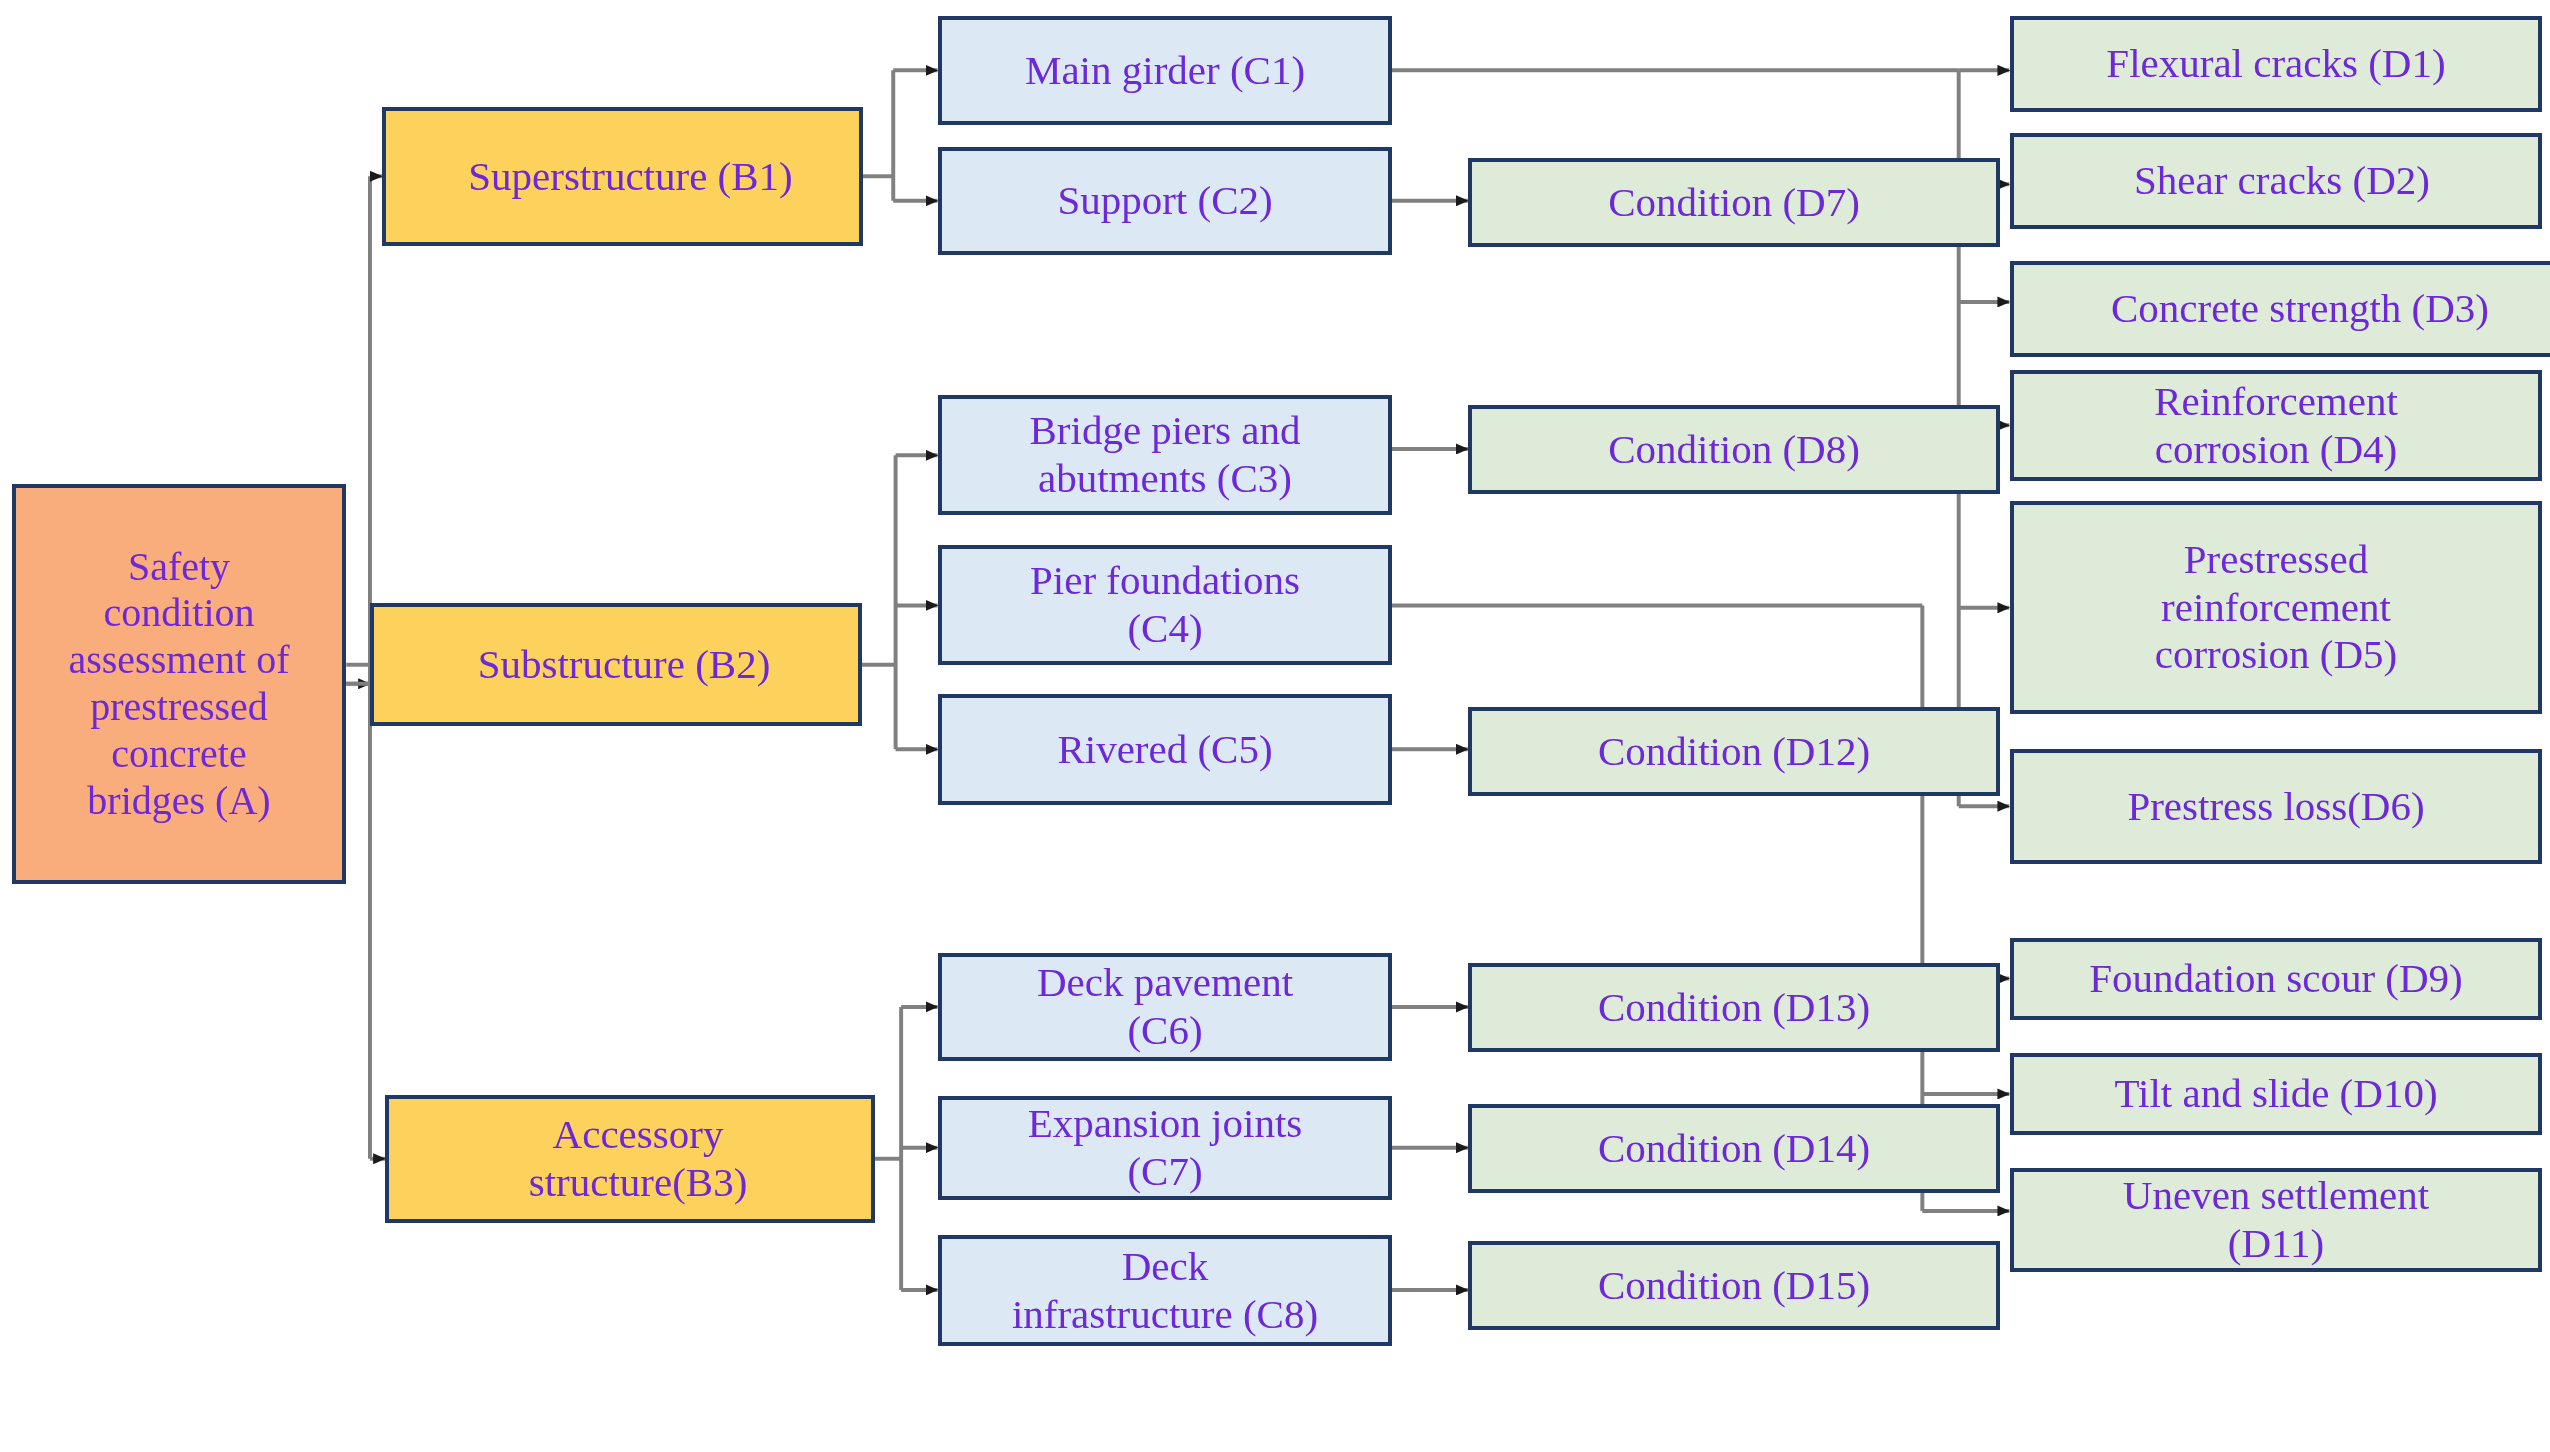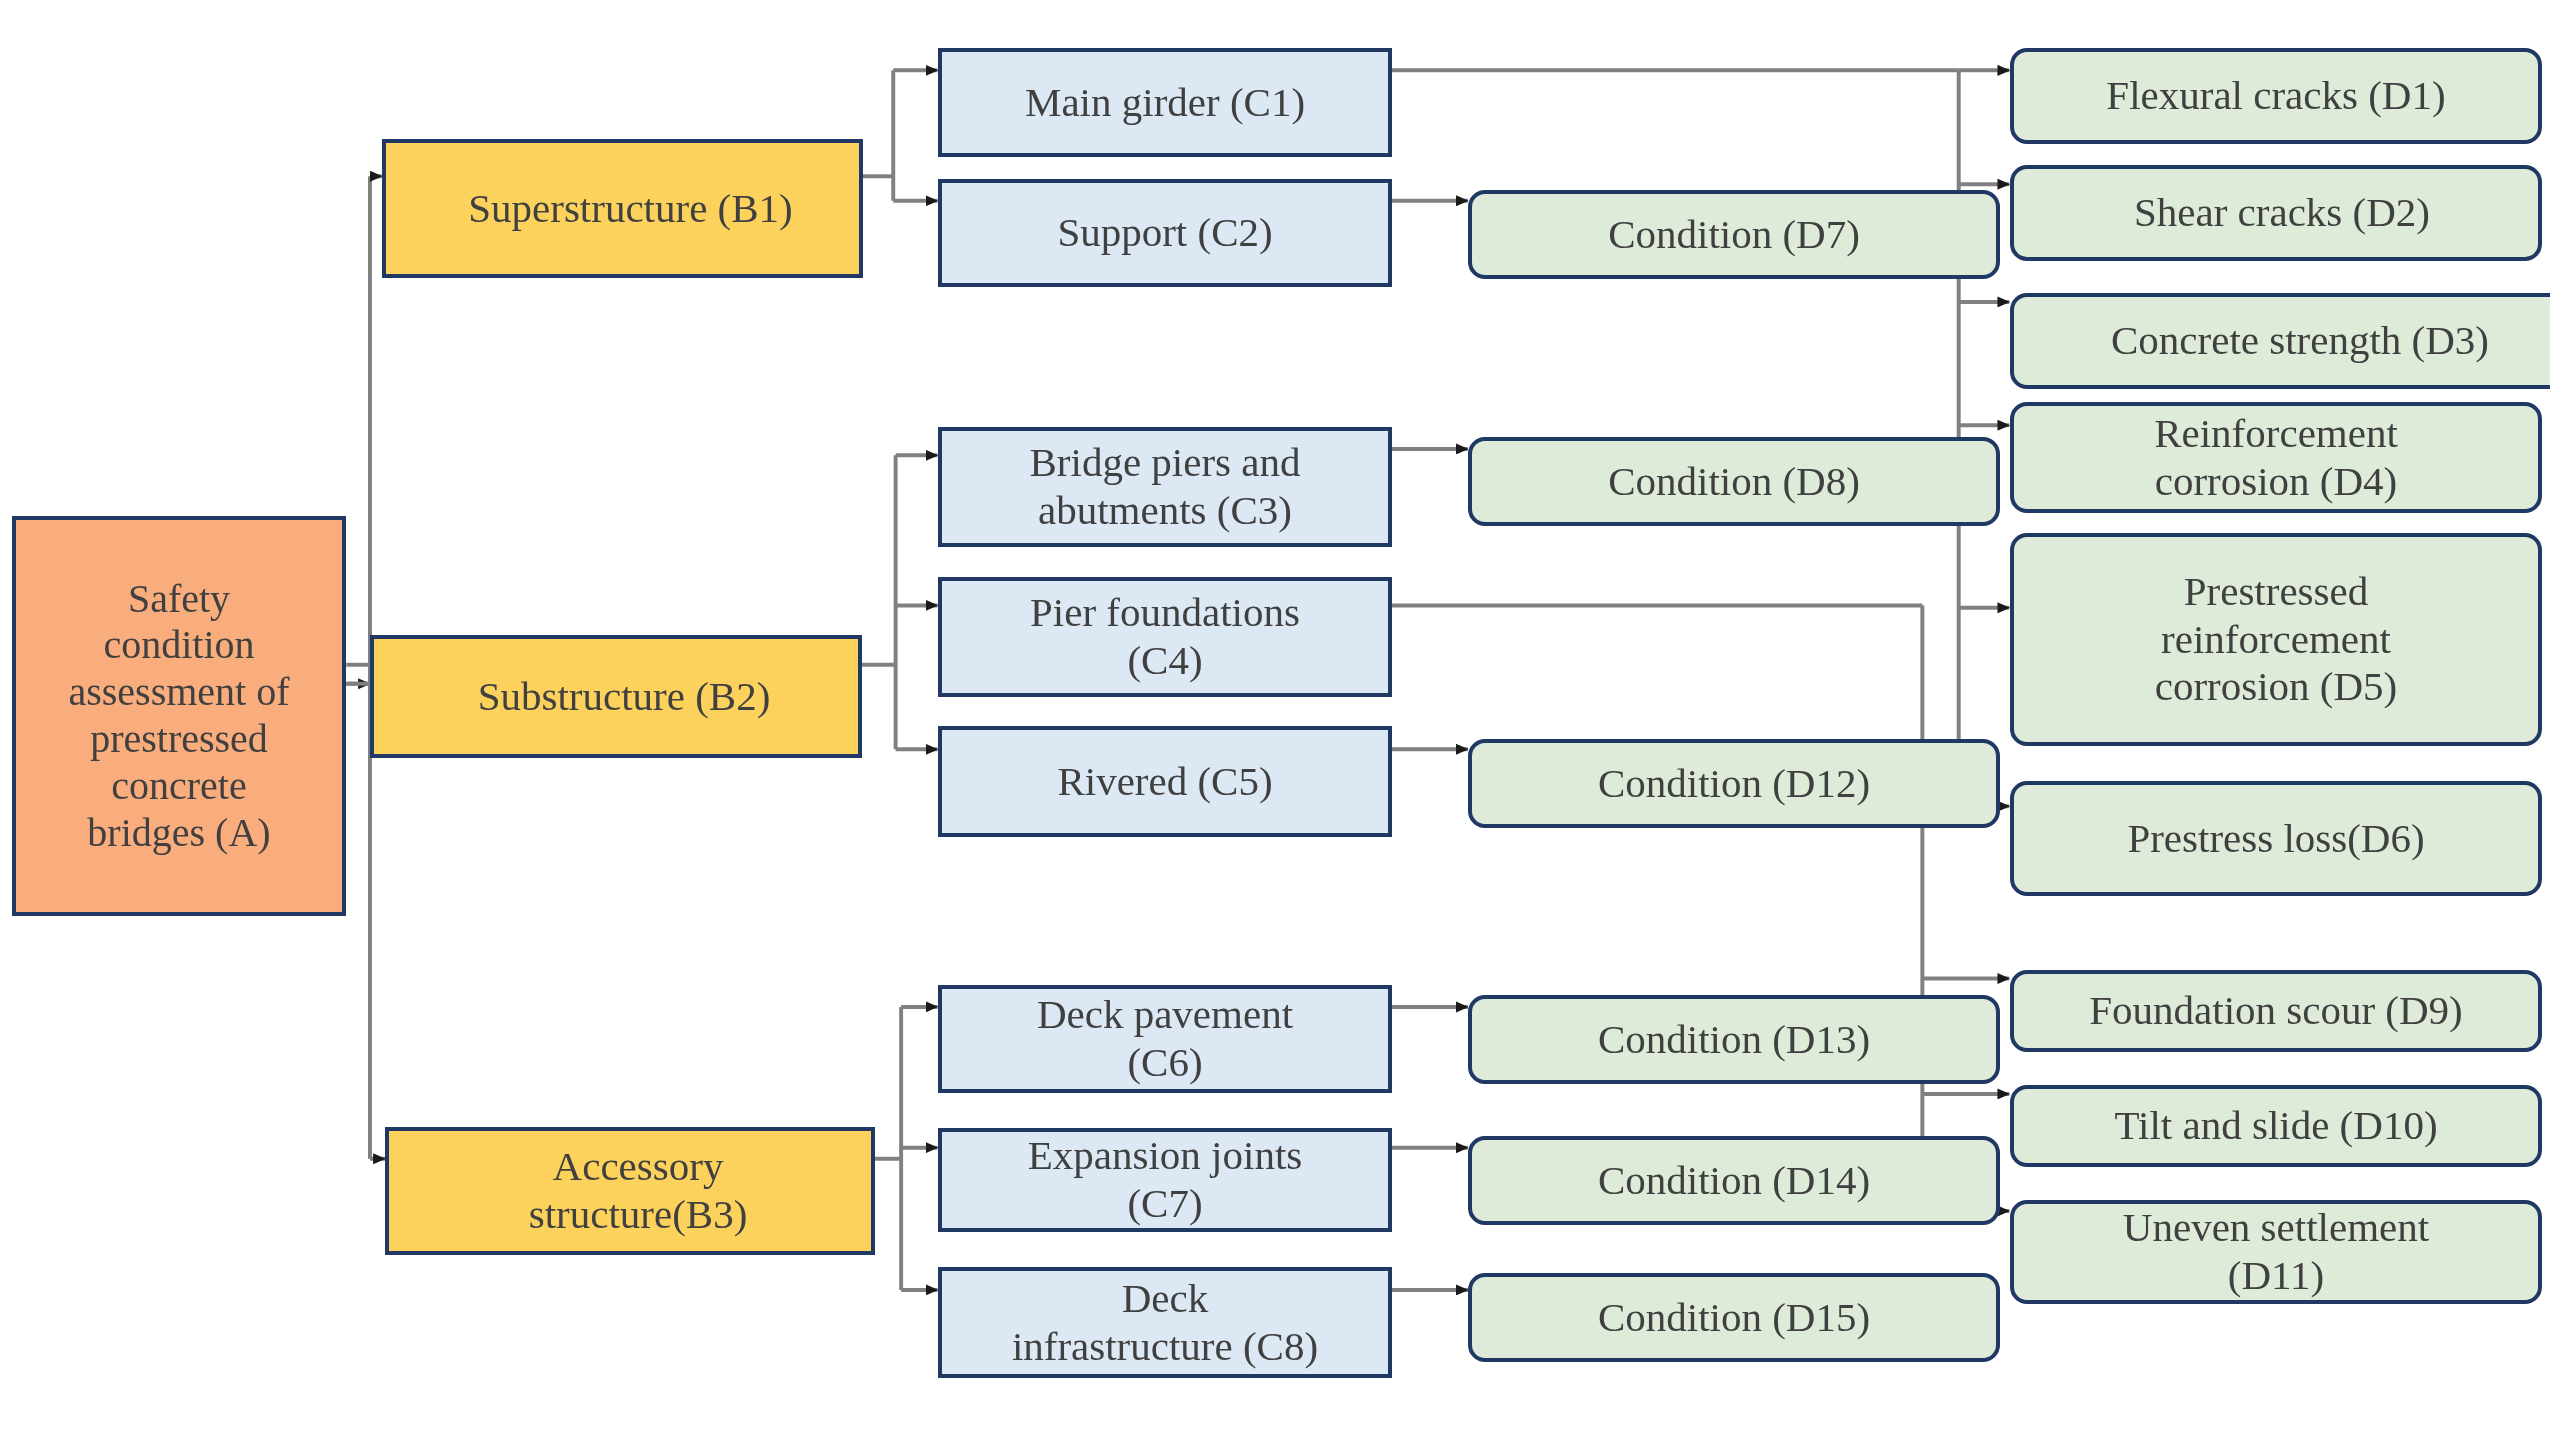--- a/index.html
+++ b/index.html
@@ -13,31 +13,30 @@
   }
   #wires{position:absolute;left:0;top:0;width:2550px;height:1452px;pointer-events:none;}
   .node{
     position:absolute;
     box-sizing:border-box;
     border:4px solid #1F3864;
     display:flex;
     align-items:center;
     justify-content:center;
     text-align:center;
-    color:#404040;
+    color:#6d28d9;
     line-height:1.17;
     padding:1.6px 8px;
     white-space:pre-line;
     font-size:41px;
-    margin-top:32px;
   }
   .lvl-a{background:#F9AD7C;}
   .lvl-b{background:#FCD25C;padding-left:24px;}
   .lvl-c{background:#DCE9F5;}
-  .lvl-d{background:#DDEBD8;border-radius:17px;}
+  .lvl-d{background:#DDEBD8;}
 </style>
 </head>
 <body>
 
 <div id="stage">
 
   <svg id="wires" viewBox="0 0 3226 1837" width="2550" height="1452">
     <defs>
       <marker id="ar" markerWidth="16" markerHeight="14" refX="15" refY="7" orient="auto" markerUnits="userSpaceOnUse">
         <path d="M0,0 L16,7 L0,14 z" fill="#1a1a1a"></path>

